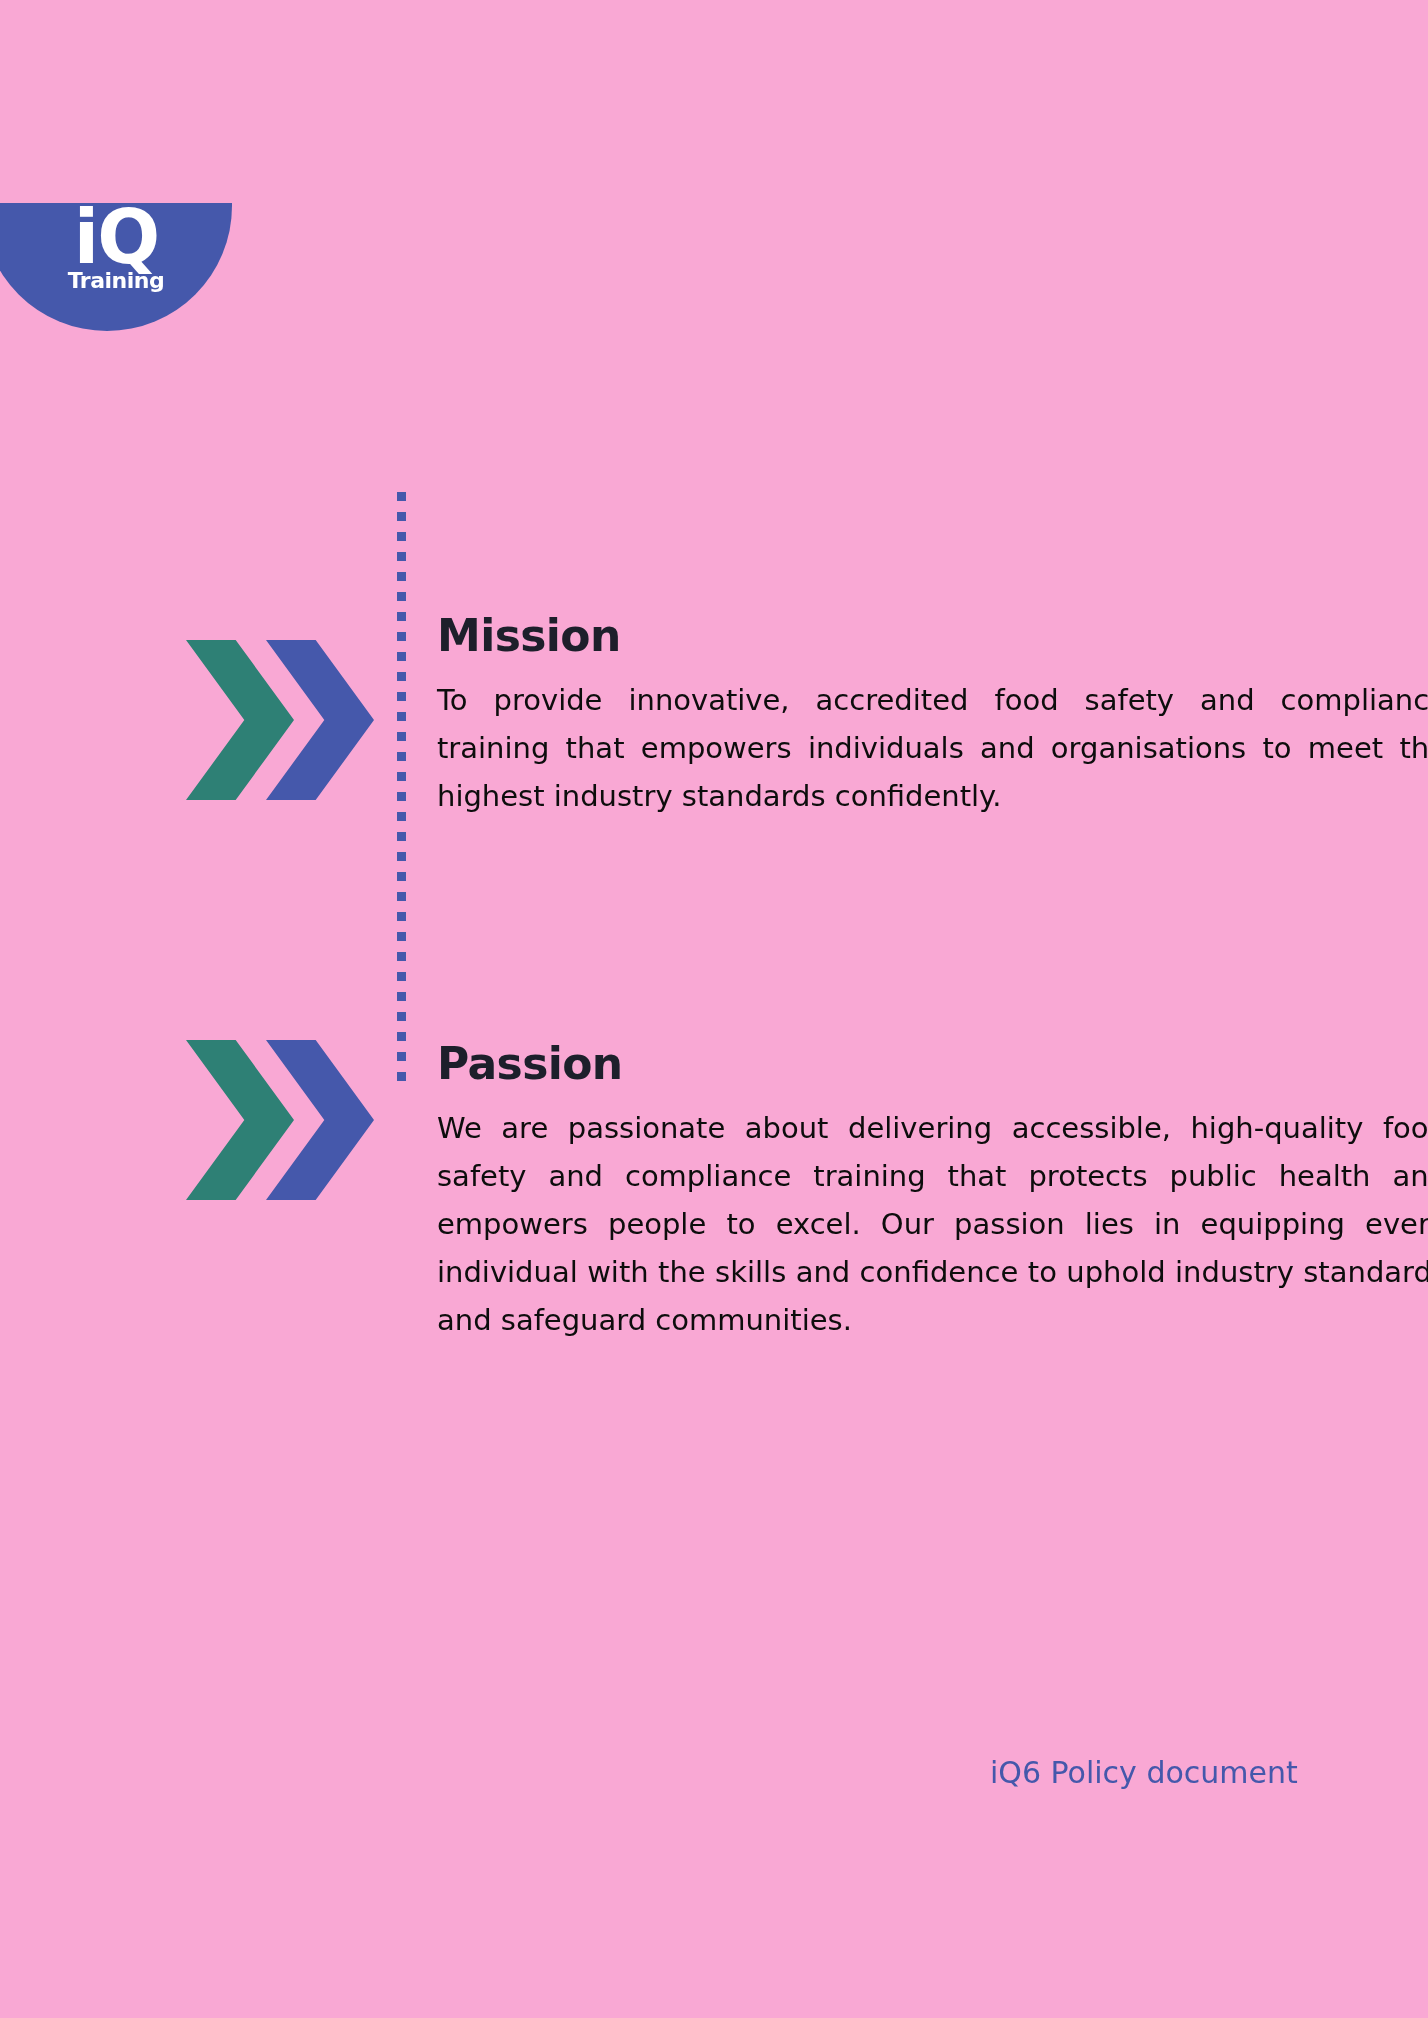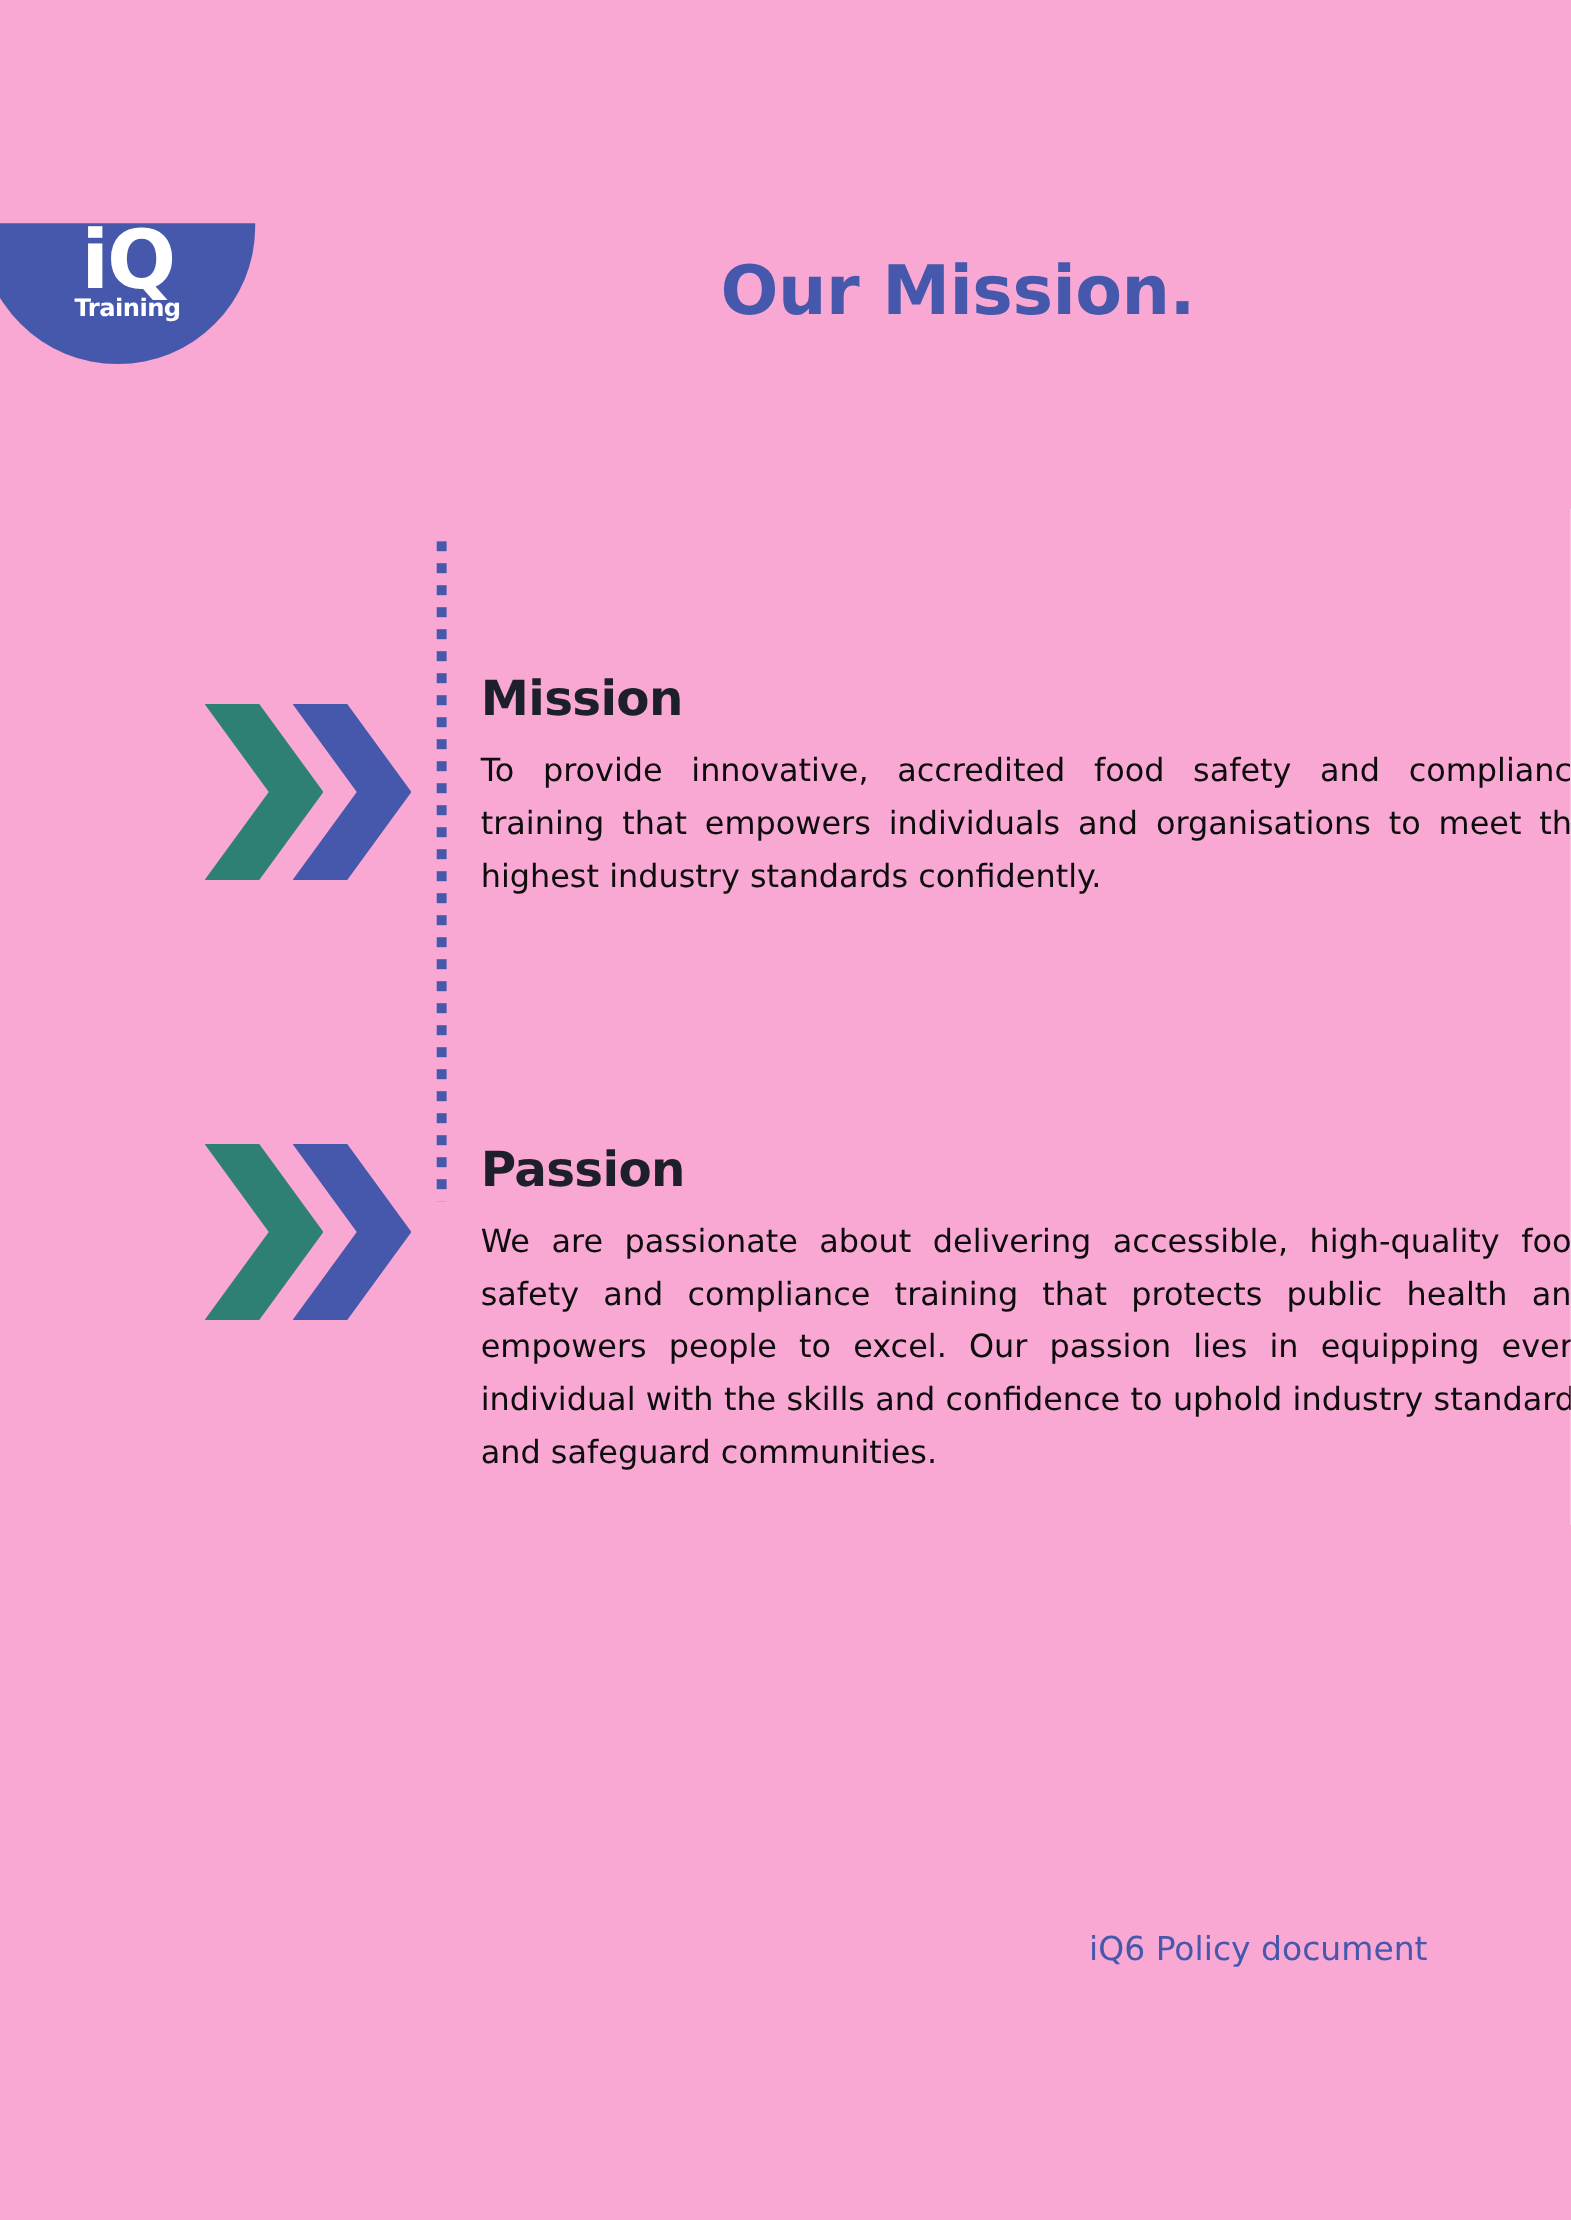--- a/index.html
+++ b/index.html
@@ -174,21 +174,20 @@
 
 <div class="slide">
 
   <div class="logo-badge">
     <div class="logo-inner">
       <div class="logo-iq">iQ</div>
       <div class="logo-word">Training</div>
     </div>
   </div>
 
-  <div class="page-title">Our Mission.</div>
 
   <div class="content">
 
     <div class="dotted-rail"></div>
 
     <div class="chevron-pair" style="left:178px; top:640px;">
       <div class="chev chev-1"></div>
       <div class="chev chev-2"></div>
     </div>
 

